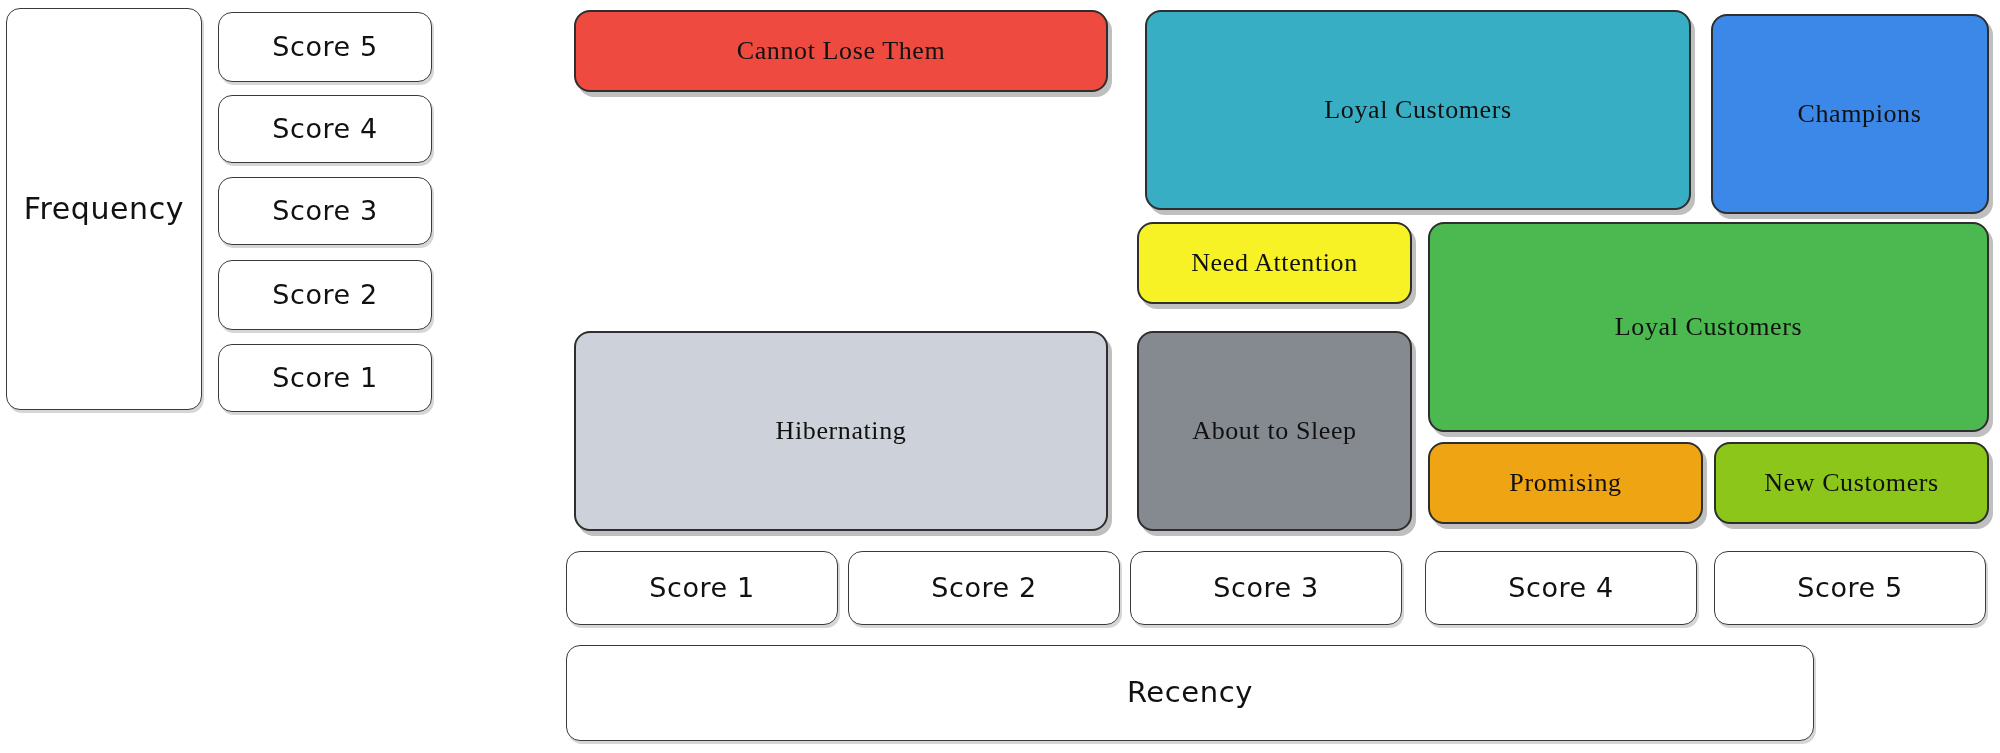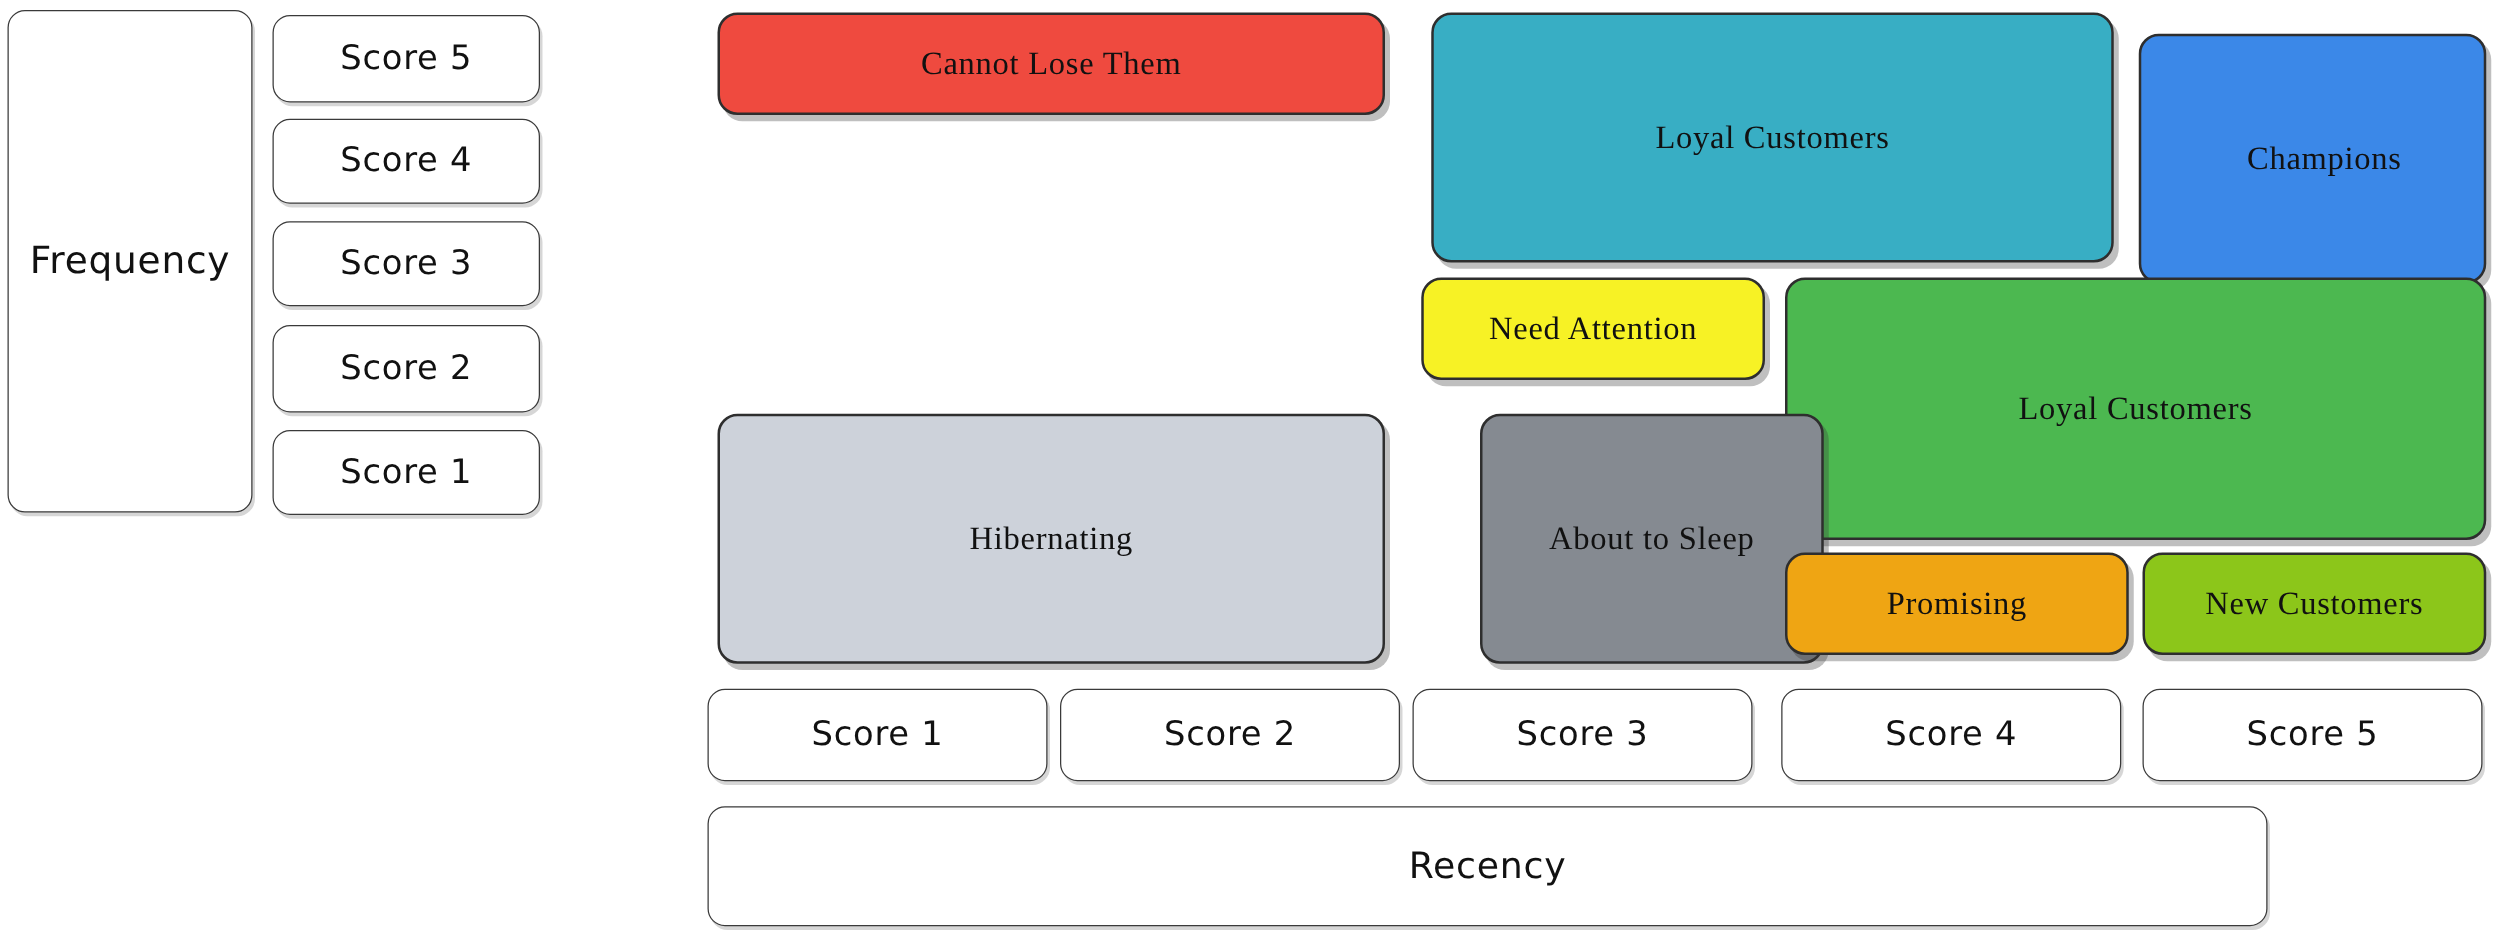--- a/index.html
+++ b/index.html
@@ -88,33 +88,33 @@
 
 
   <div class="box seg" style="left:574px; top:331px; width:534px; height:200px; background:#cdd2da;">
     <span>Hibernating</span>
   </div>
 
   <div class="box seg" style="left:1145px; top:10px; width:546px; height:200px; background:#38aec4;">
     <span>Loyal Customers</span>
   </div>
 
-  <div class="box seg" style="left:1711px; top:27px; width:278px; height:200px; background:#3b88e8;padding-left:19px;">
+  <div class="box seg" style="left:1711px; top:14px; width:278px; height:200px; background:#3b88e8;padding-left:19px;">
     <span>Champions</span>
   </div>
 
   <div class="box seg" style="left:1137px; top:222px; width:275px; height:82px; background:#f7f225;">
     <span>Need Attention</span>
   </div>
 
   <div class="box seg" style="left:1428px; top:222px; width:561px; height:210px; background:#4cb850;">
     <span>Loyal Customers</span>
   </div>
 
-  <div class="box seg" style="left:1184px; top:331px; width:275px; height:200px; background:#858a91;align-items:center;">
+  <div class="box seg" style="left:1137px; top:331px; width:275px; height:200px; background:#858a91;align-items:center;">
     <span>About to Sleep</span>
   </div>
 
   <div class="box seg" style="left:1428px; top:442px; width:275px; height:82px; background:#efa513;">
     <span>Promising</span>
   </div>
 
   <div class="box seg" style="left:1714px; top:442px; width:275px; height:82px; background:#8cc61a;">
     <span>New Customers</span>
   </div>

